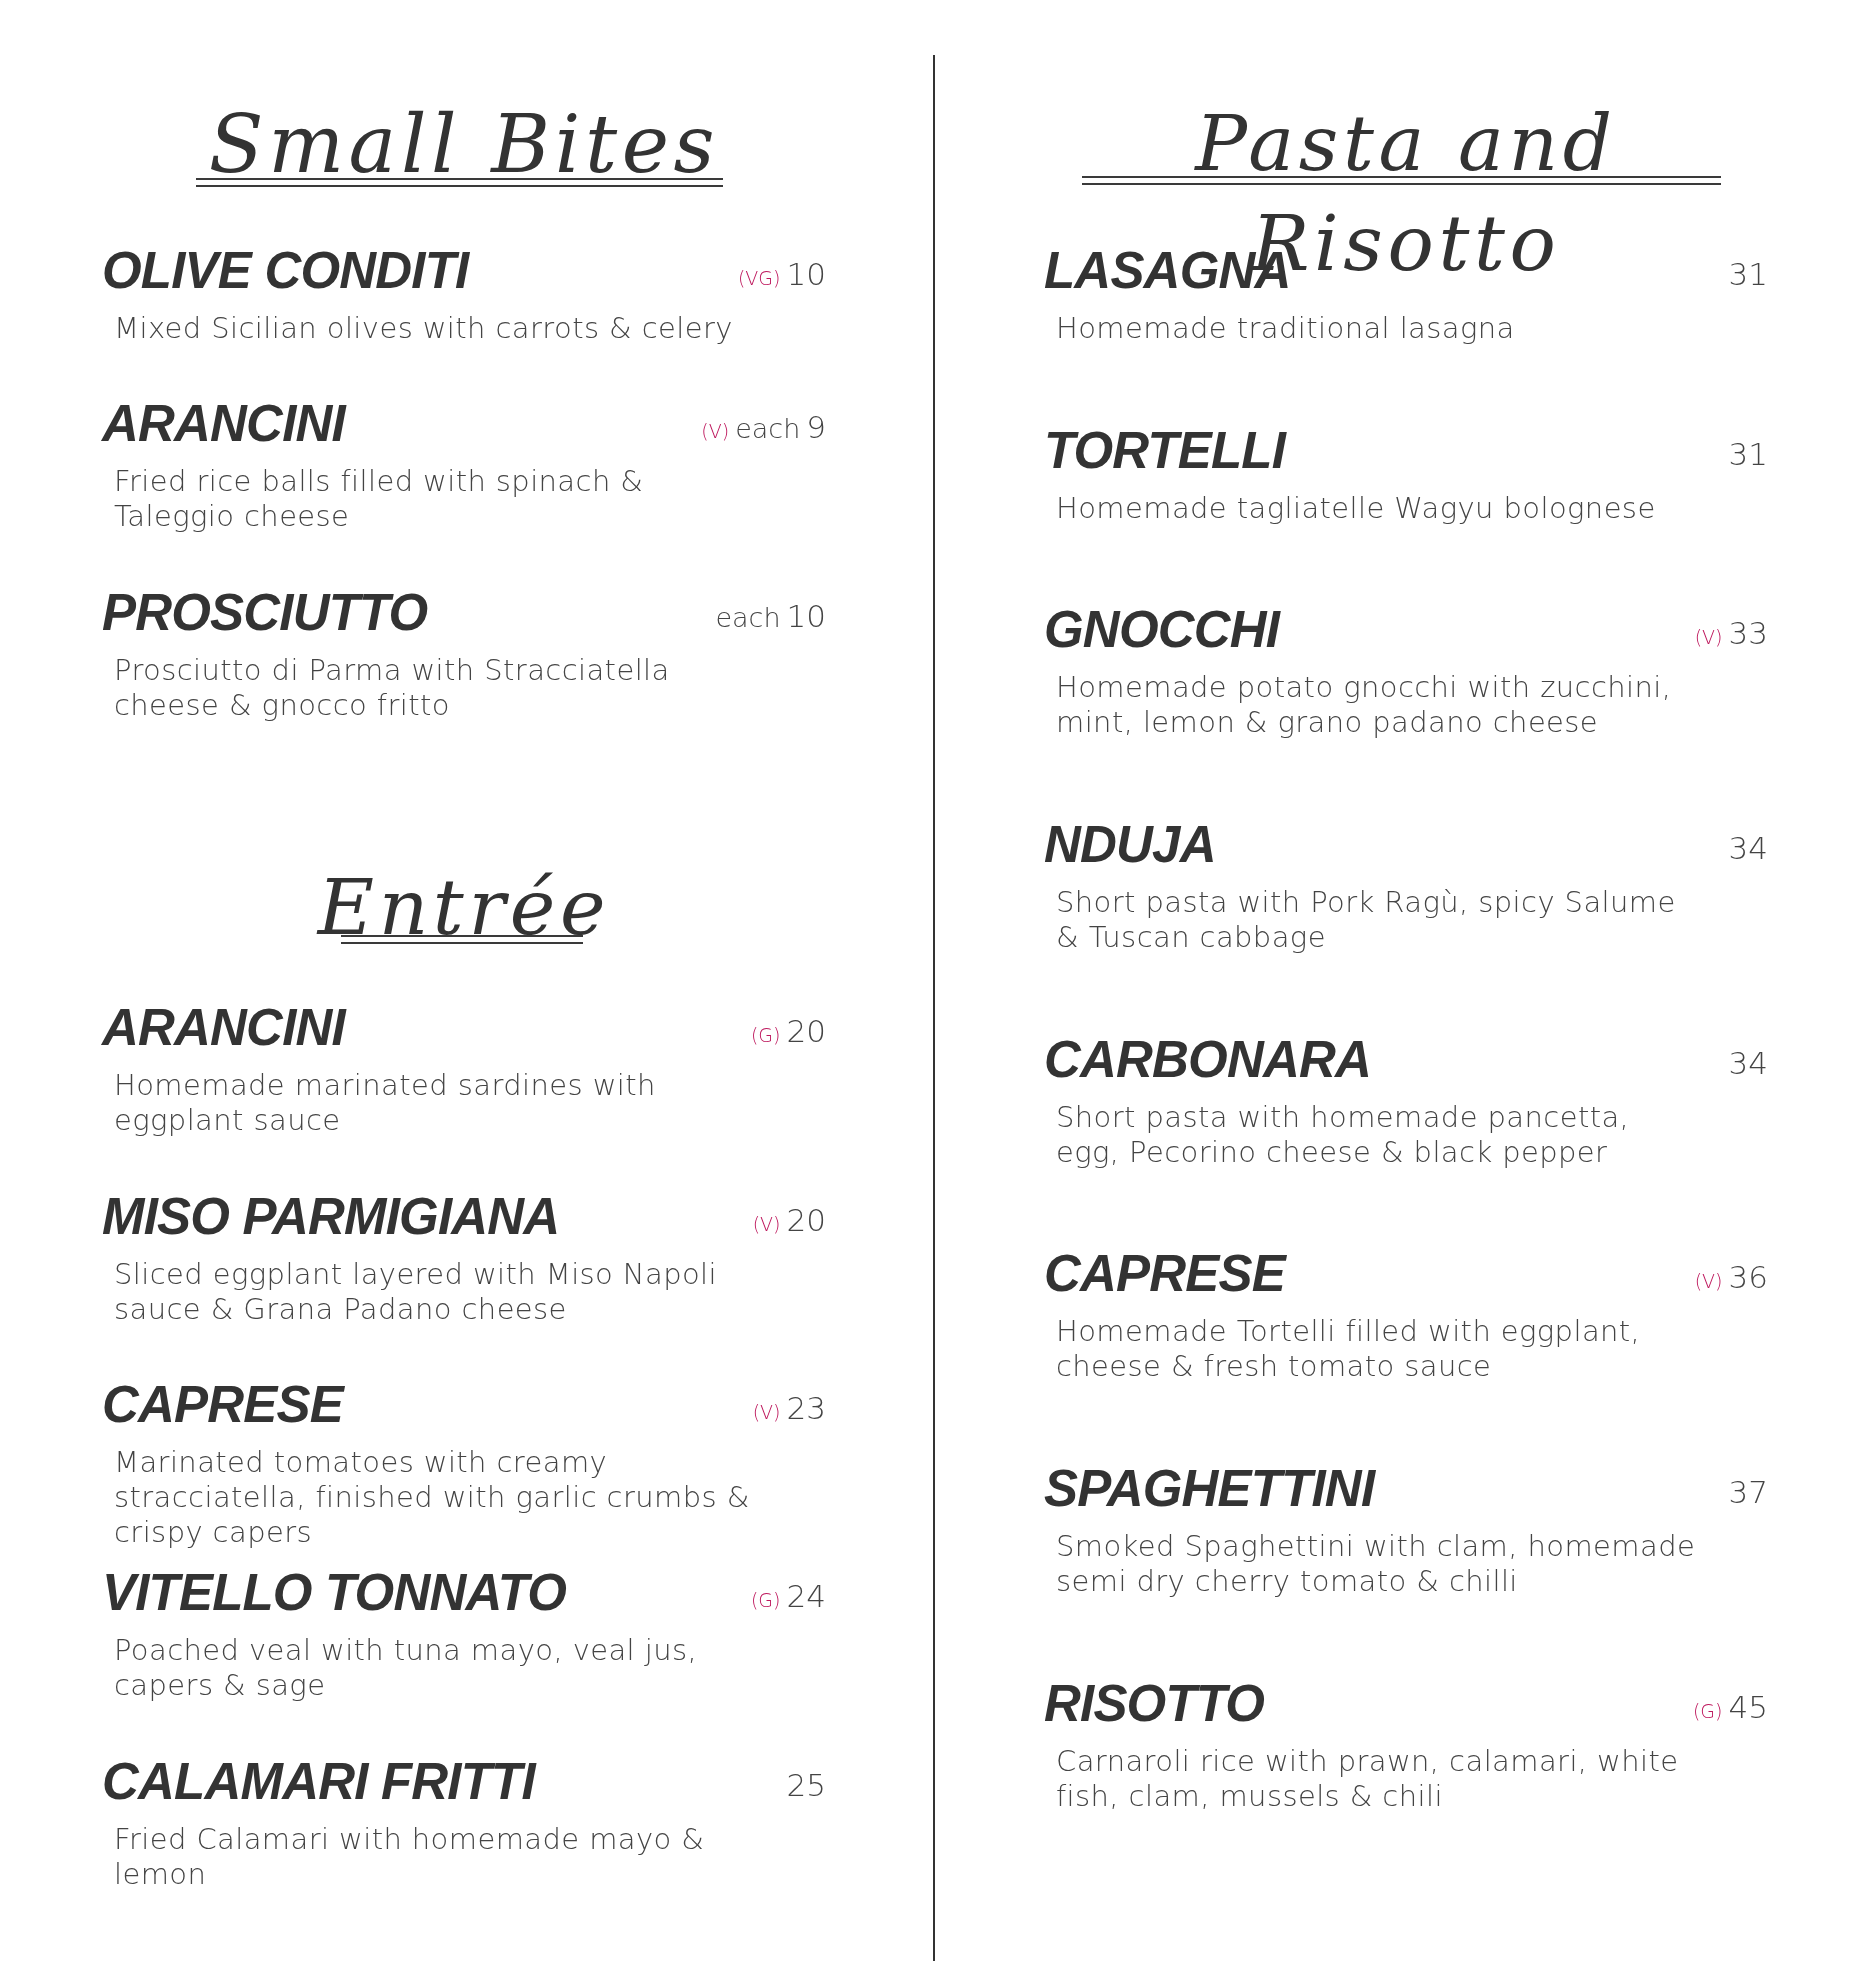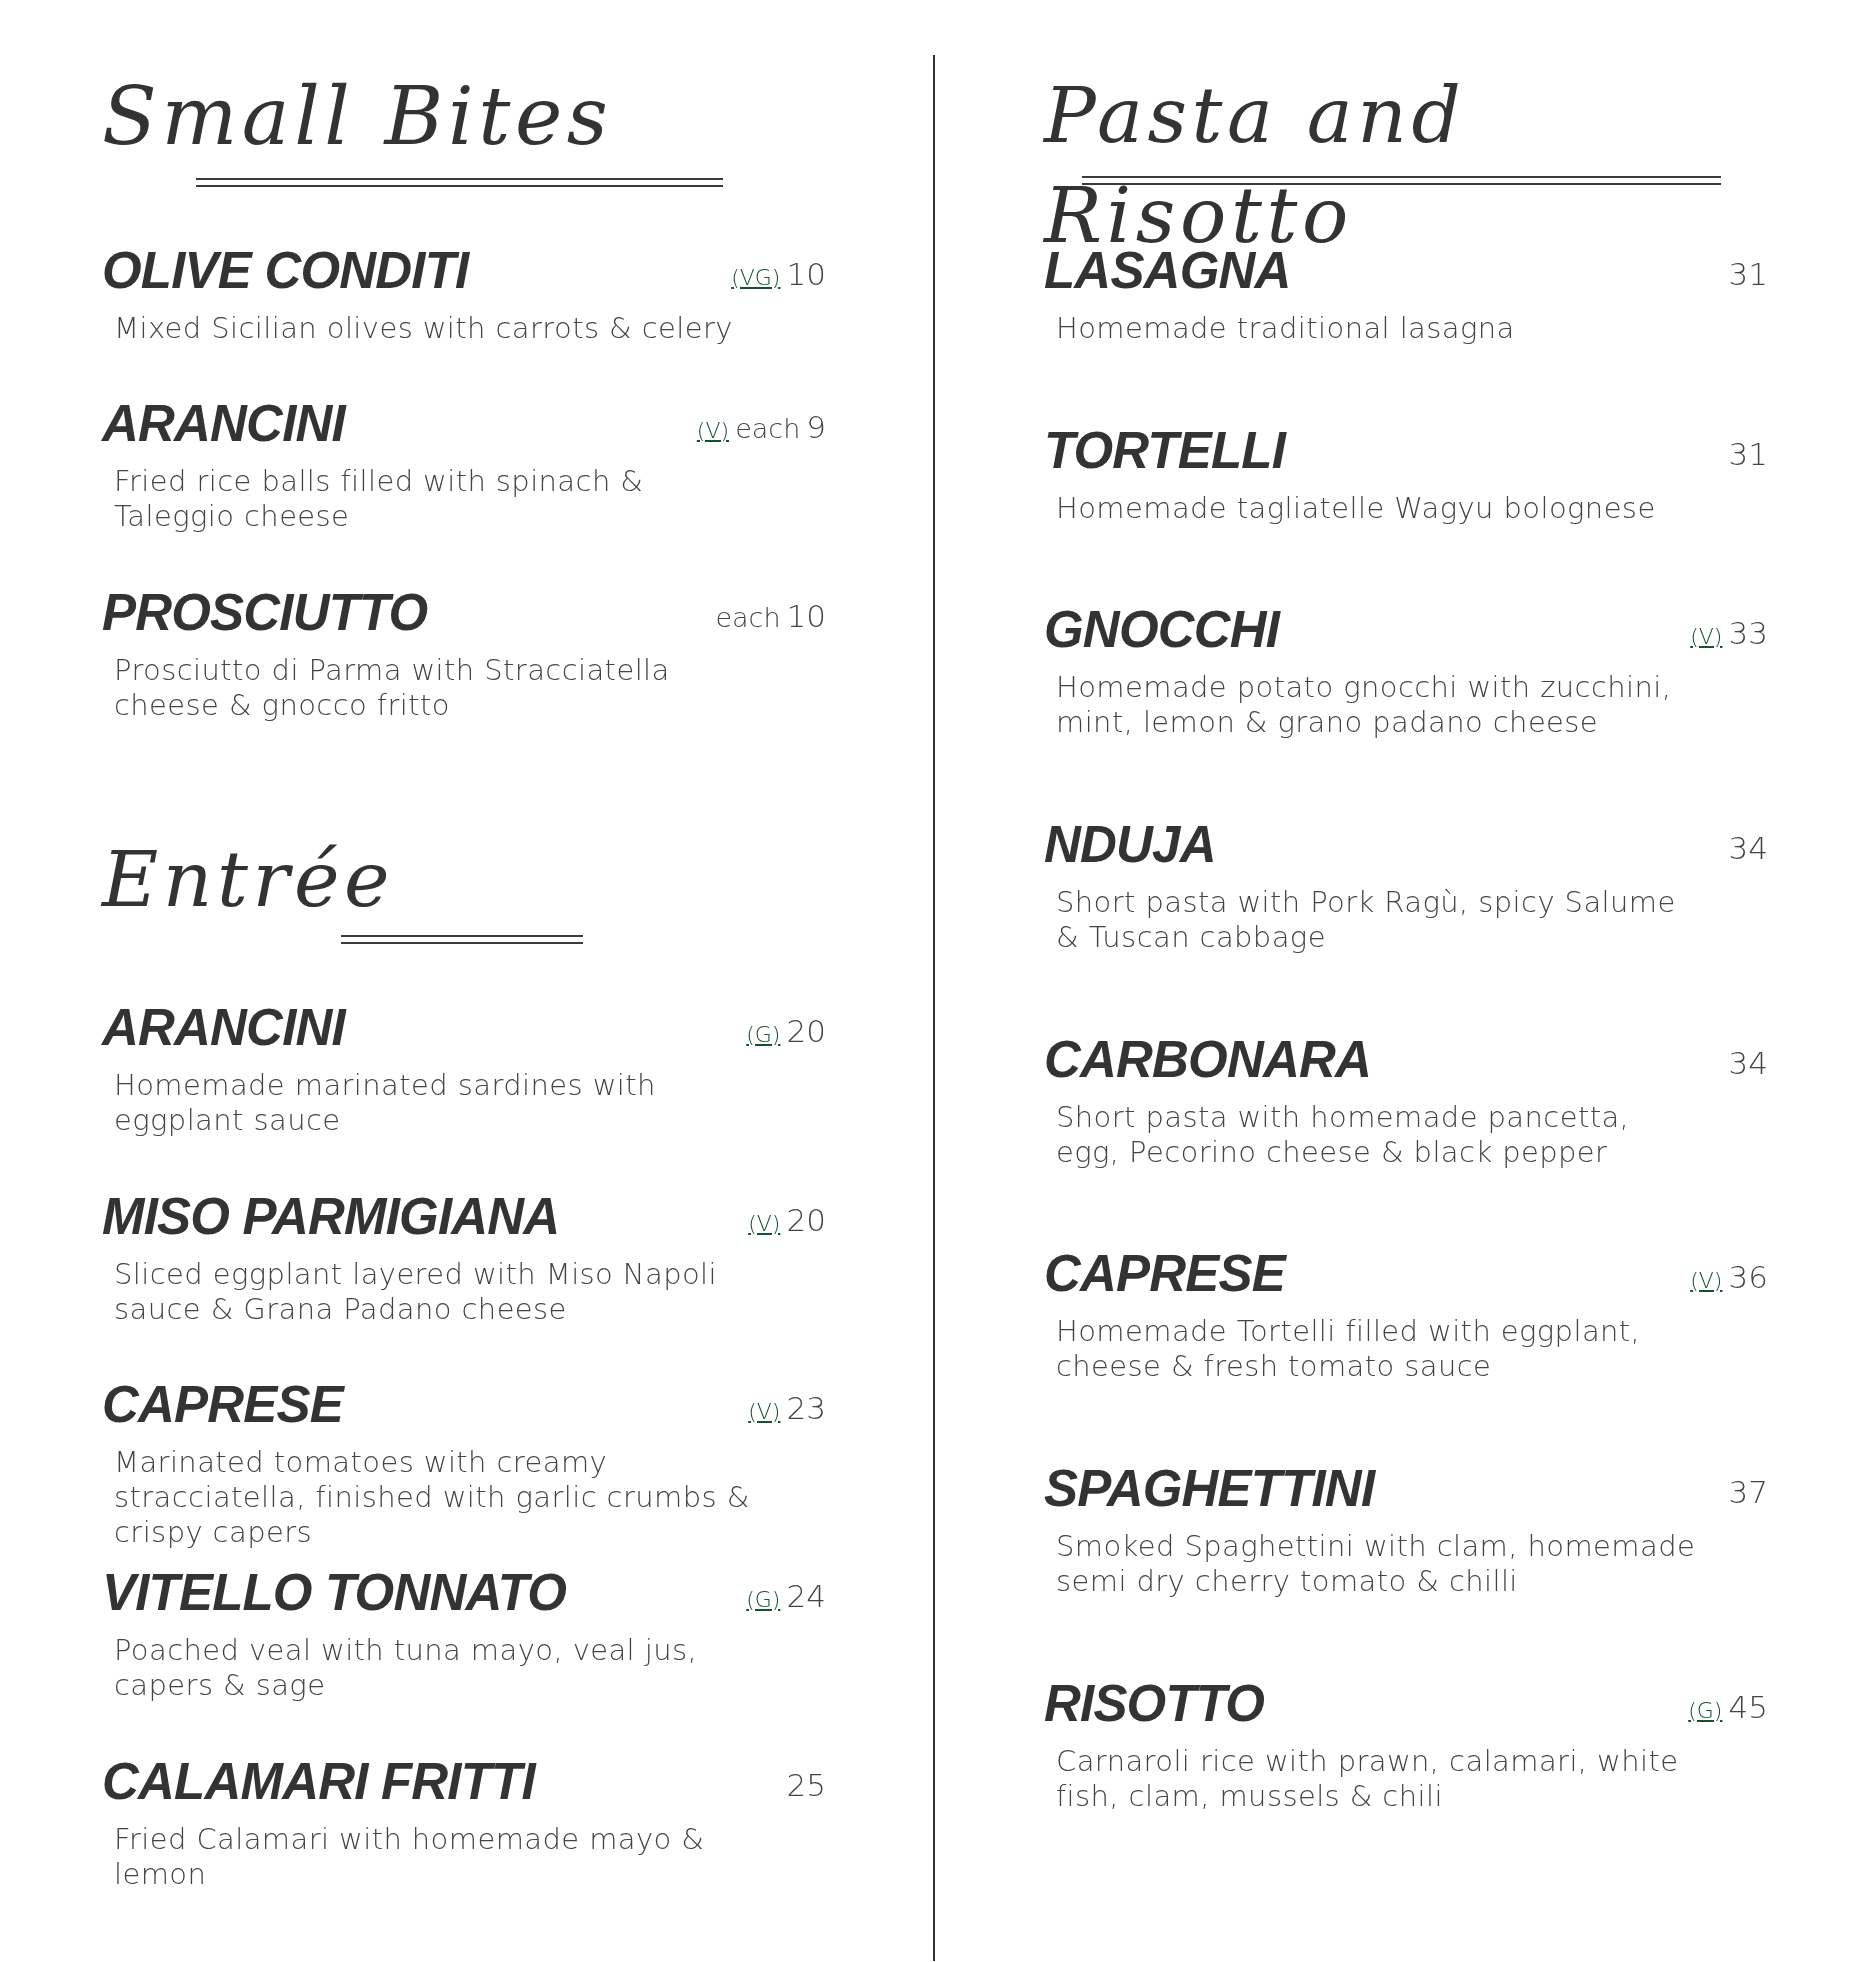--- a/index.html
+++ b/index.html
@@ -9,42 +9,42 @@
     font-family: "DejaVu Sans", sans-serif;
   }
   .col { position: absolute; top: 0; }
   .col-left { left: 102px; width: 724px; }
   .col-right { left: 1044px; width: 724px; }
   .divider {
     position: absolute; left: 933px; top: 55px; width: 2.3px; height: 1906px;
     background: #333333;
   }
   .section-title {
-    position: absolute; left: 0; width: 100%; text-align: left;
+    position: absolute; left: 0; width: 100%; text-align: center;
     font-family: "DejaVu Serif", serif; font-style: italic; font-weight: normal;
-    color: #333333; letter-spacing: 4.6px;
+    color: #333333; letter-spacing: 4.6px; margin-top: 28px;
   }
   .title-rule {
     position: absolute; height: 9.2px;
     border-top: 2.3px solid #3a3a3a; border-bottom: 2.3px solid #3a3a3a;
     box-sizing: border-box;
   }
   .item { position: absolute; left: 0; width: 100%; }
   .item-name {
     position: absolute; left: 0; top: 0;
     font-family: "Liberation Sans", sans-serif; font-weight: bold; font-style: italic;
     font-size: 51px; line-height: 54px; letter-spacing: -0.8px; color: #333333;
     white-space: nowrap;
   }
   .item-price {
     position: absolute; right: 0; top: 10.7px;
     font-family: "DejaVu Sans", sans-serif; font-weight: 200;
     font-size: 31px; line-height: 38px; color: #444444; white-space: nowrap;
   }
-  .tag { font-size: 22px; color: #14532d; margin-right: 6.1px; text-decoration: underline; }
+  .tag { font-size: 19px; color: #be185d; margin-right: 6.1px; }
   .each { font-size: 27px; color: #444444; margin-right: 6px; }
   .item-desc {
     position: absolute; left: 12px; top: 67px; width: 636px;
     font-family: "DejaVu Sans", sans-serif; font-weight: 200;
     font-size: 29px; line-height: 35px; color: #444444; letter-spacing: 0.4px;
   }
 </style>
 </head>
 <body>
 

